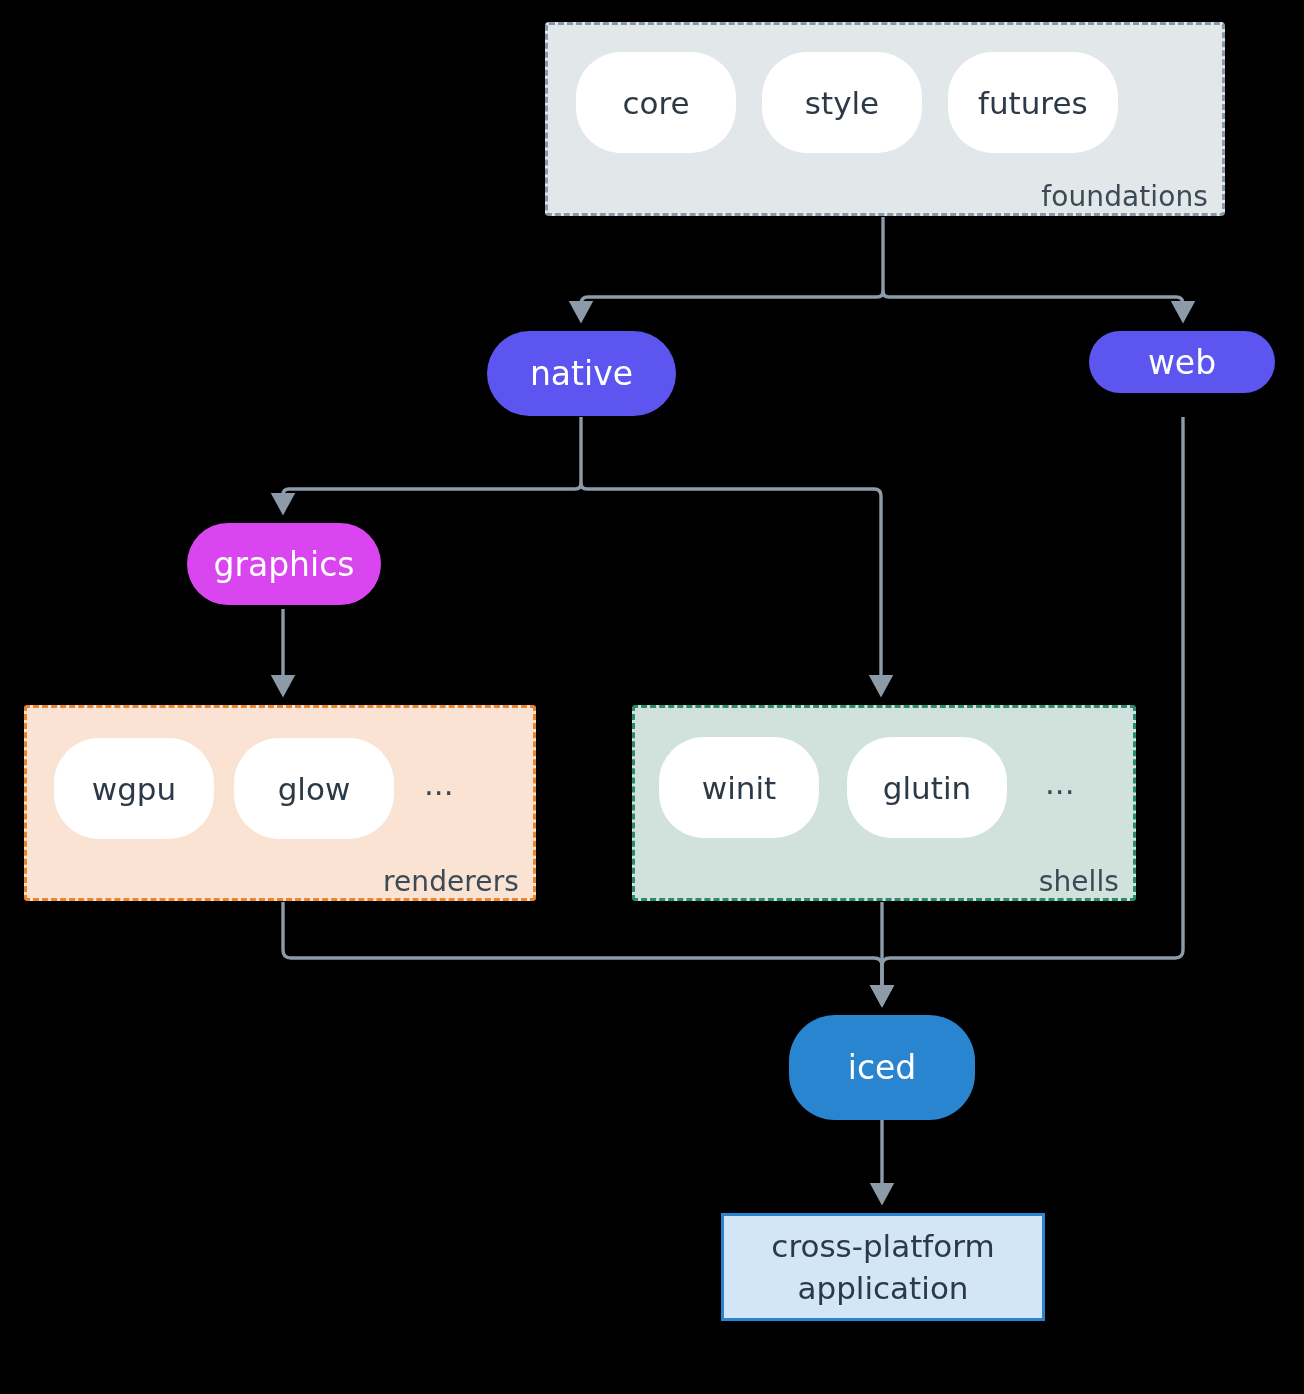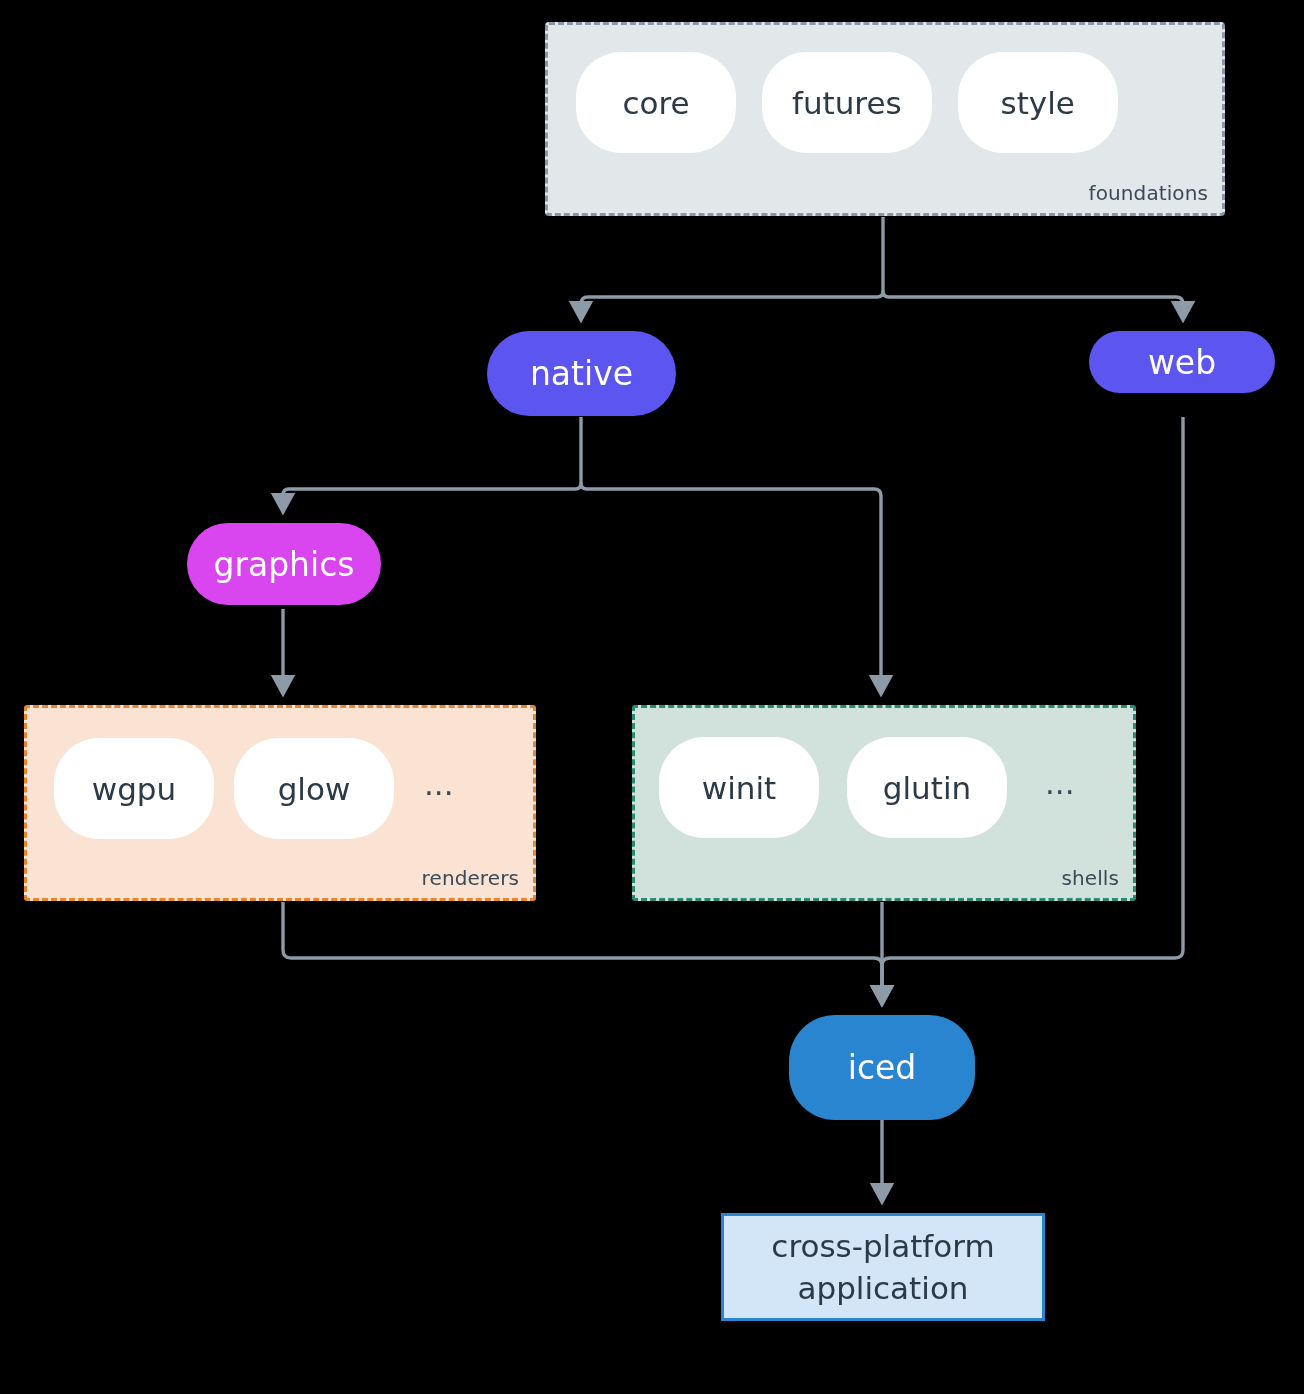--- a/index.html
+++ b/index.html
@@ -26,22 +26,22 @@
   
   .group {
     position: absolute;
     box-sizing: border-box;
     border-style: dashed;
     border-width: 3px;
   }
   .group-label {
     position: absolute;
     right: 14px;
-    bottom: 8px;
-    font-size: 20px;
+    bottom: 0;
+    font-size: 28px;
     color: #3c4a57;
     white-space: nowrap;
     letter-spacing: 0.1px;
   }
   .group-items {
     position: absolute;
     left: 0;
     top: 0;
     display: flex;
     align-items: center;
@@ -208,22 +208,22 @@
 
       <path d="M 1183 417 L 1183 950 Q 1183 958 1175 958 L 890 958 Q 882 958 882 966 L 882 1004" marker-end="url(#arrowhead)"></path>
 
       <path d="M 882 1100 L 882 1202" marker-end="url(#arrowhead)"></path>
     </g>
   </svg>
 
   <div class="group" id="group-foundations">
     <div class="group-items">
       <div class="chip">core</div>
+      <div class="chip">style</div>
       <div class="chip">futures</div>
-      <div class="chip">style</div>
     </div>
     <div class="group-label">foundations</div>
   </div>
 
   <div class="group" id="group-renderers">
     <div class="group-items">
       <div class="chip">wgpu</div>
       <div class="chip">glow</div>
       <div class="ellipsis">...</div>
     </div>

